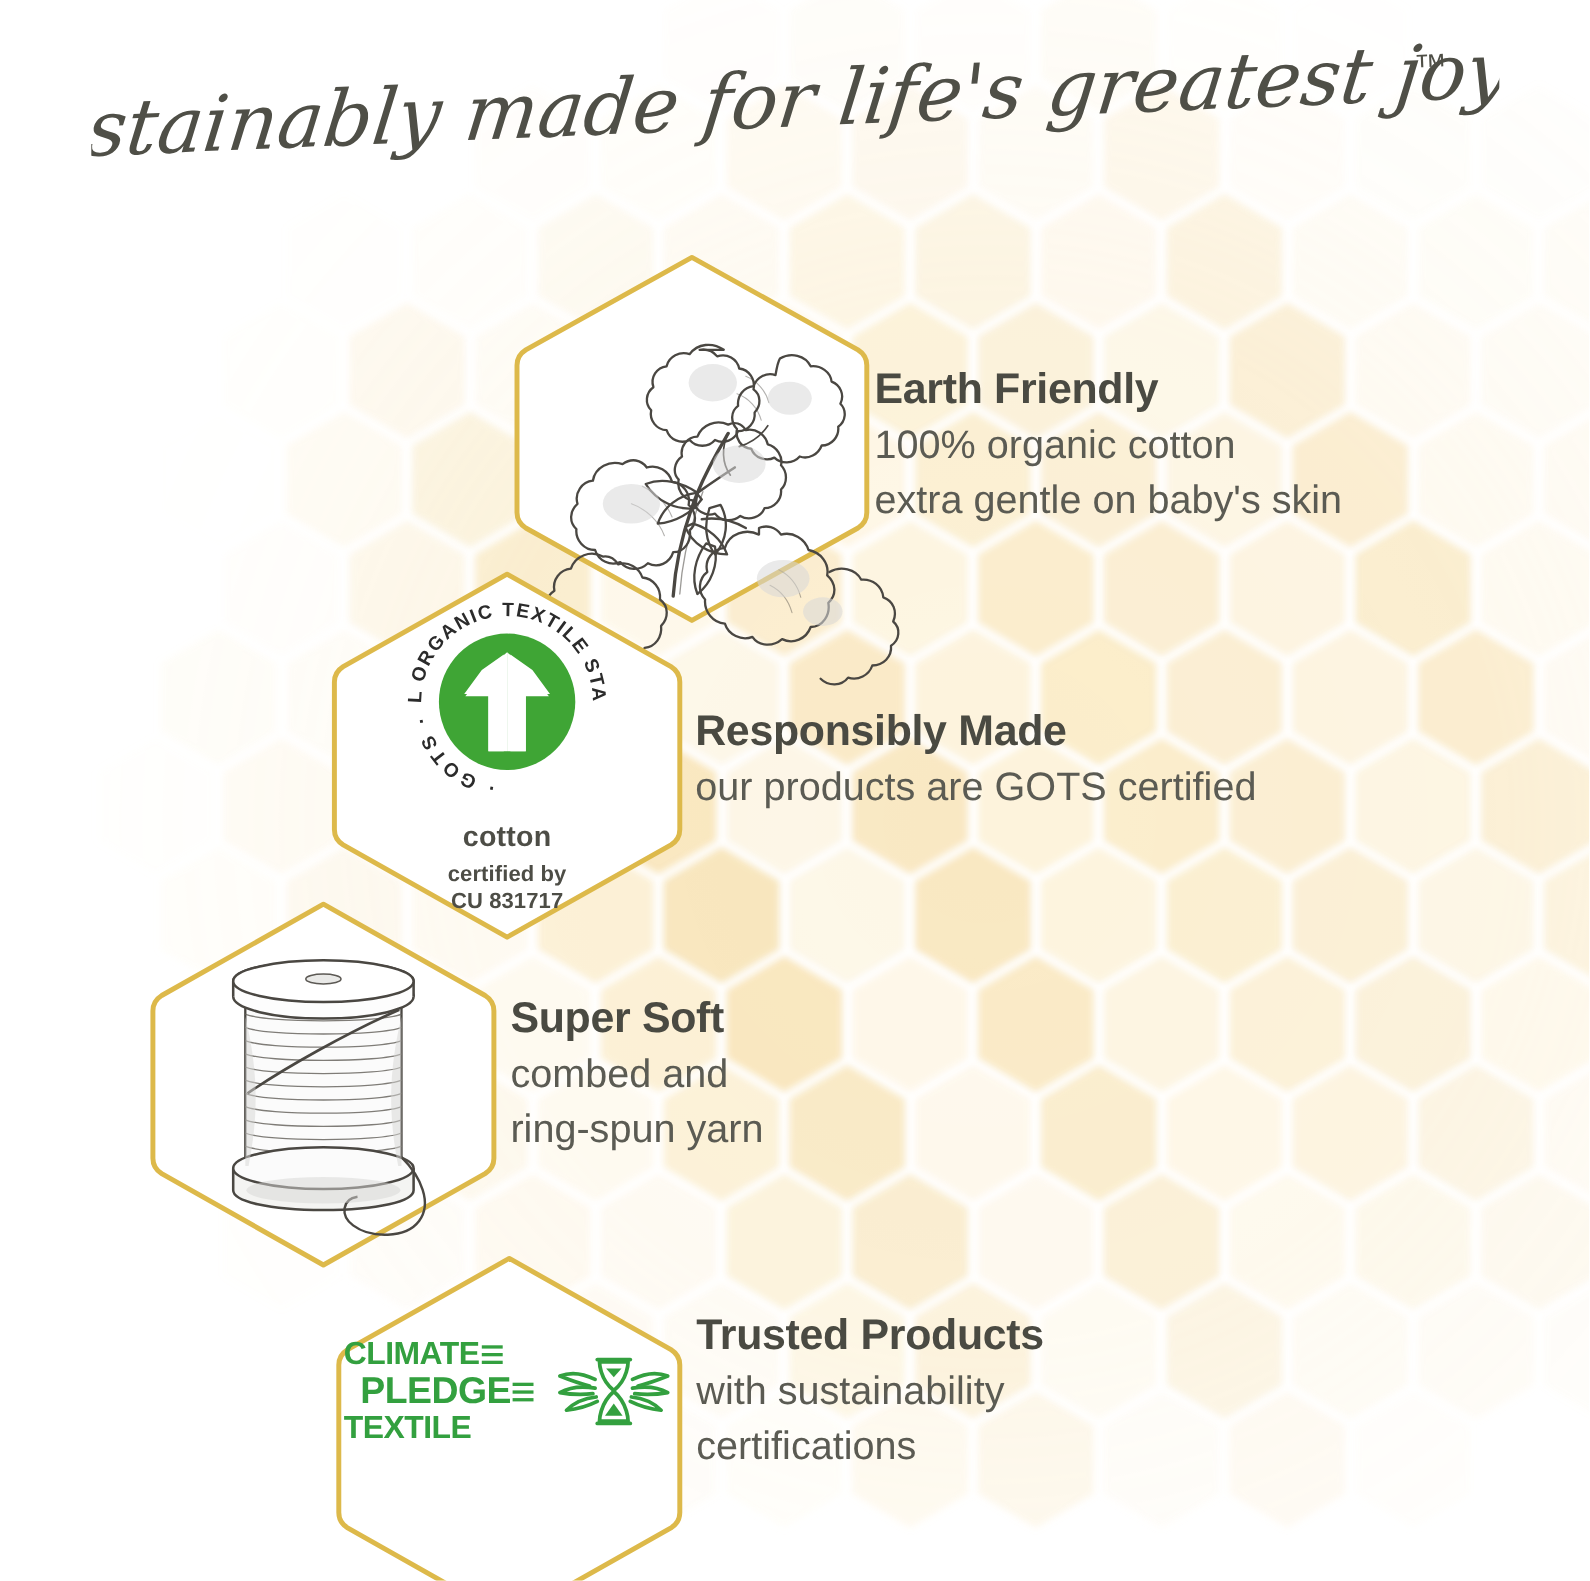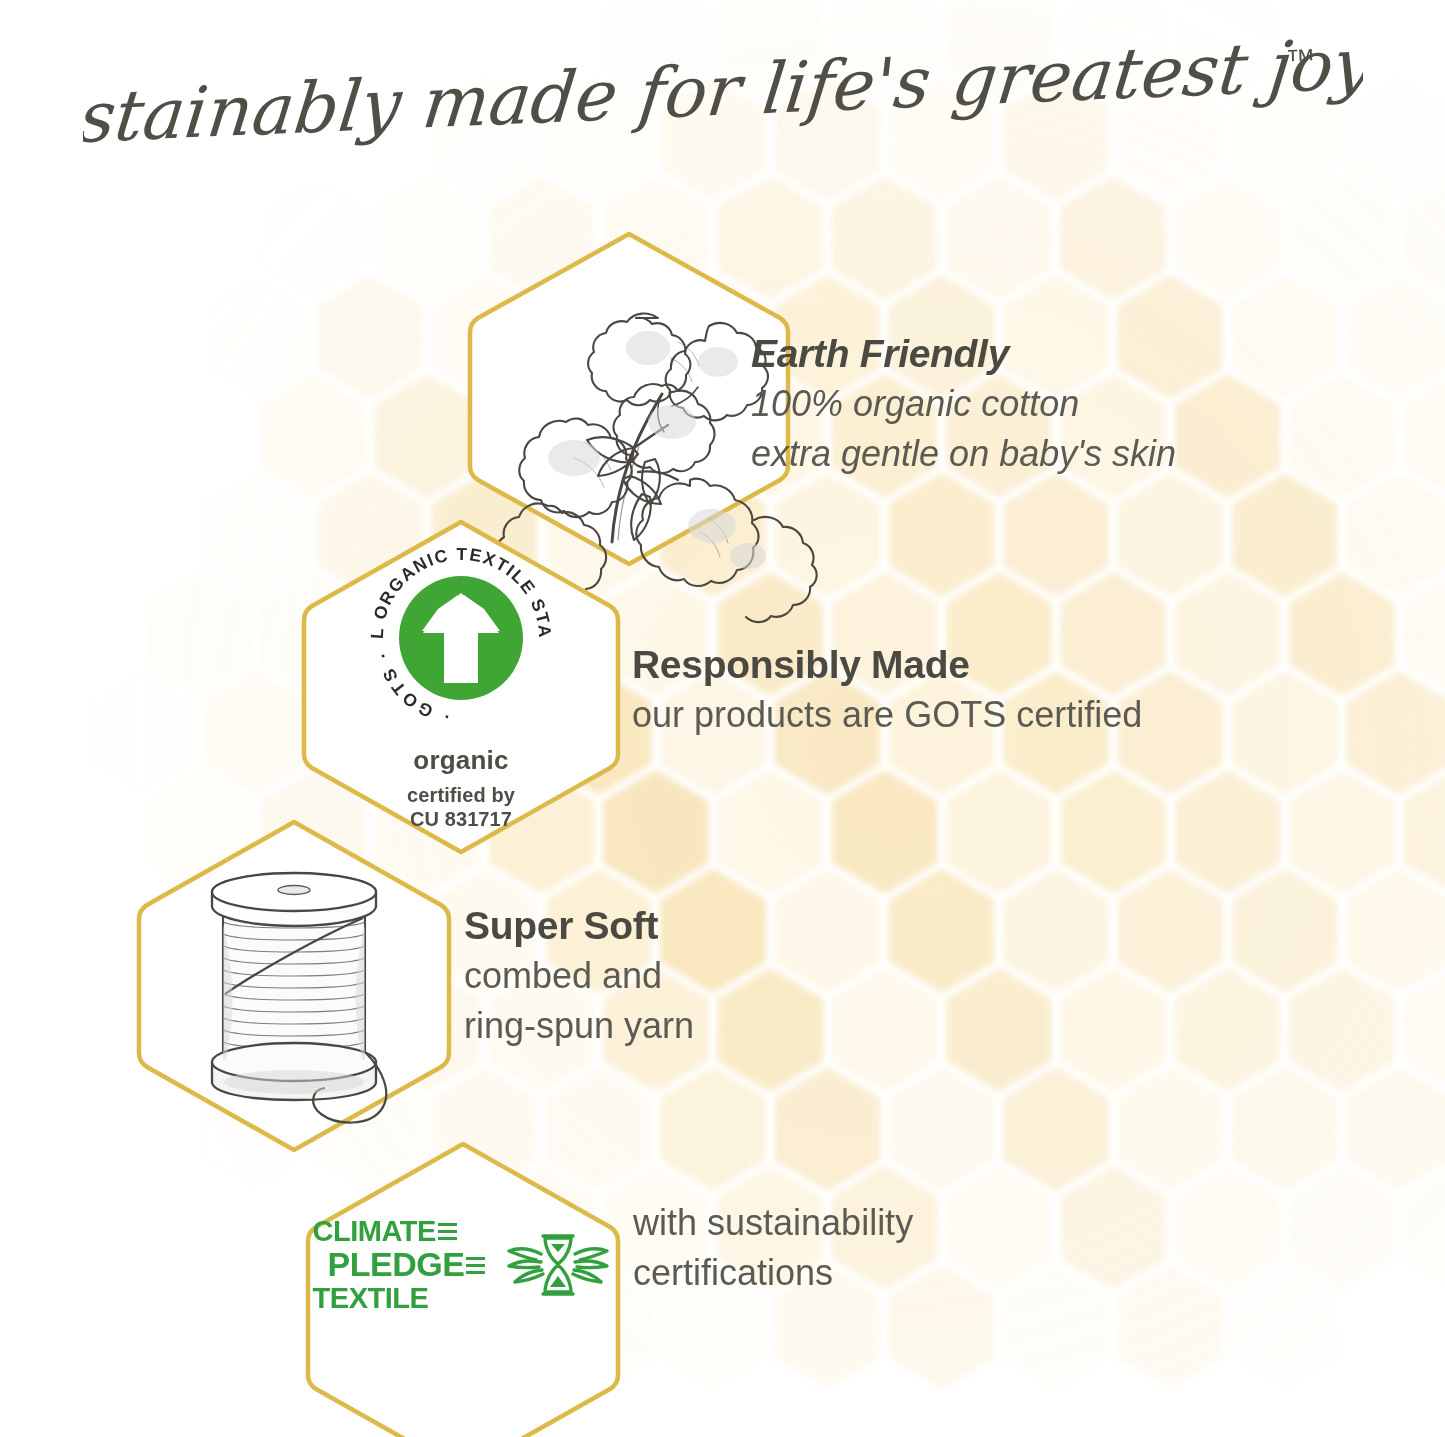--- a/index.html
+++ b/index.html
@@ -293,21 +293,21 @@
         <ellipse cx="186" cy="122" rx="22" ry="17"></ellipse>
         <ellipse cx="256" cy="136" rx="20" ry="15"></ellipse>
         <ellipse cx="210" cy="196" rx="24" ry="17"></ellipse>
         <ellipse cx="112" cy="232" rx="26" ry="18"></ellipse>
         <ellipse cx="250" cy="300" rx="24" ry="17"></ellipse>
         <ellipse cx="286" cy="330" rx="18" ry="13"></ellipse>
       </g>
     </svg>
   </div>
 
-  <div class="textblock" style="left:751px;top:333px;font-style:italic;">
+  <div class="textblock" style="left:795px;top:333px;">
     <div class="t-head" style="font-size:39px;">Earth Friendly</div>
     <div class="t-line" style="font-size:36px;margin-top:8px;">100% organic cotton</div>
     <div class="t-line" style="font-size:36px;margin-top:6px;">extra gentle on baby's skin</div>
   </div>
 
   <div class="hexcard" style="left:296px;top:514px;width:330px;height:346px;">
     <svg width="330" height="346" viewBox="0 0 330 346" xmlns="http://www.w3.org/2000/svg">
       <path d="M165 8 L314 92 Q322 97 322 106 L322 240 Q322 249 314 254 L165 338 L16 254 Q8 249 8 240 L8 106 Q8 97 16 92 Z" fill="#ffffff" stroke="#ddb94a" stroke-width="4.5" stroke-linejoin="round"></path>
     </svg>
     <div class="hexinner">
@@ -327,21 +327,21 @@
             <path d="M78 72 L62 94 L84 94 L84 146 L98 146 L98 58 Z"></path>
             <path d="M104 58 L104 146 L118 146 L118 94 L140 94 L124 72 Z"></path>
           </g>
           <text font-family="Liberation Sans, sans-serif" font-size="17.5" font-weight="bold" fill="#2b2b2b" letter-spacing="1.6">
             <textPath id="gots-ring-top" href="#ringTop" startOffset="50%" text-anchor="middle">GLOBAL ORGANIC TEXTILE STANDARD</textPath>
           </text>
           <text font-family="Liberation Sans, sans-serif" font-size="17.5" font-weight="bold" fill="#2b2b2b" letter-spacing="3">
             <textPath id="gots-ring-bot" href="#ringBot" startOffset="75%" text-anchor="middle">· GOTS ·</textPath>
           </text>
         </svg>
-        <div class="gots-label" style="font-size:26px;">organic</div>
+        <div class="gots-label" style="font-size:26px;">cotton</div>
         <div class="gots-sub" style="font-size:20px;margin-top:8px;">certified by</div>
         <div class="gots-sub" style="font-size:20px;">CU 831717</div>
       </div>
     </div>
   </div>
 
   <div class="textblock" style="left:632px;top:644px;">
     <div class="t-head" style="font-size:39px;">Responsibly Made</div>
     <div class="t-line" style="font-size:36px;margin-top:8px;">our products are GOTS certified</div>
   </div>
@@ -442,17 +442,18 @@
           <g fill="#33a03f">
             <path d="M48 20 L62 20 L55 28 Z"></path>
             <path d="M55 52 L63 63 L47 63 Z"></path>
           </g>
         </svg>
       </div>
     </div>
   </div>
 
   <div class="textblock" style="left:633px;top:1193px;">
+    <div class="t-head" style="font-size:39px;">Trusted Products</div>
     <div class="t-line" style="font-size:36px;margin-top:8px;">with sustainability</div>
     <div class="t-line" style="font-size:36px;margin-top:6px;">certifications</div>
   </div>
 
 </div>
 
 </body></html>

